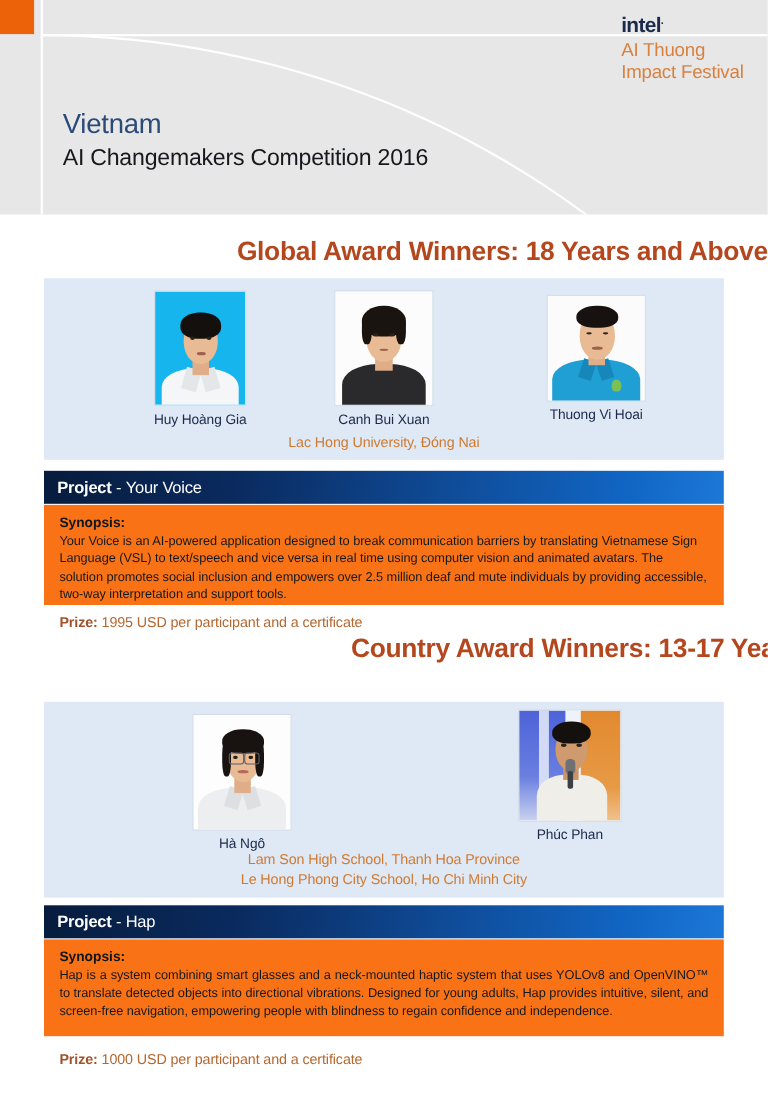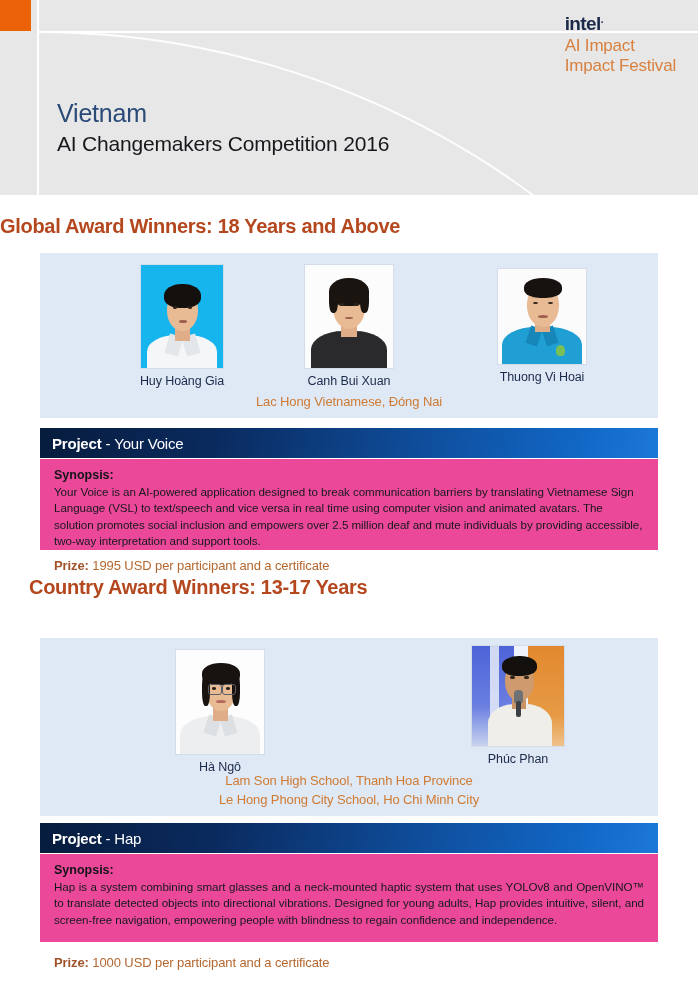--- a/index.html
+++ b/index.html
@@ -98,22 +98,22 @@
     color: #16181c;
     line-height: 1.35;
     letter-spacing: -0.2px;
     margin-top: 2px;
   }
 
   
   .section-heading {
     position: absolute;
     width: 698px;
-    text-align: left;
-    font-size: 20px;
+    text-align: right;
+    font-size: 24px;
     font-weight: bold;
     color: #b4471d;
     letter-spacing: -0.3px;
   }
   #heading-global { top: 215px; }
   #heading-country { top: 576px; padding-left: 29px; }
 
   
   .winners-panel {
     position: absolute;
@@ -189,21 +189,21 @@
     font-weight: normal;
     letter-spacing: -0.2px;
     margin-left: 4px;
   }
 
   
   .synopsis {
     position: absolute;
     left: 40px;
     width: 618px;
-    background: #ec4899;
+    background: #f97316;
     box-sizing: border-box;
     padding: 9px 14px 0 14px;
   }
   #synopsis-1 { top: 459px; height: 91px; }
   #synopsis-2 { top: 854px; height: 88px; }
   .synopsis-label {
     font-size: 12.5px;
     font-weight: bold;
     color: #111418;
     margin-bottom: 2px;
@@ -234,21 +234,21 @@
 
 <div class="header">
   <div class="header-orange-block"></div>
   <div class="header-vline"></div>
   <div class="header-hline"></div>
   <div class="header-arc"></div>
 
   <div class="logo-block">
     <div class="logo-intel"><span>intel</span><span class="dot">.</span></div>
     <div class="logo-festival">
-      <div>AI Impact</div>
+      <div>AI Thuong</div>
       <div>Impact Festival</div>
     </div>
   </div>
 
   <div class="header-title-wrap">
     <div class="title-country">Vietnam</div>
     <div class="title-comp">AI Changemakers Competition 2016</div>
   </div>
 </div>
 
@@ -298,21 +298,21 @@
       <div class="p-hair" style="left:24px; top:13px; width:40px; height:28px; background:#191410;"></div>
       <div class="p-hair" style="left:24px; top:22px; width:9px; height:26px; background:#191410; border-radius:40% 10% 40% 40%;"></div>
       <div class="p-hair" style="left:55px; top:22px; width:9px; height:26px; background:#191410; border-radius:10% 40% 40% 40%;"></div>
       <div class="p-eye" style="left:34px; top:38px; width:5px; height:2.5px;"></div>
       <div class="p-eye" style="left:49px; top:38px; width:5px; height:2.5px;"></div>
       <div class="p-mouth" style="left:40px; top:52px; width:8px; height:2px;"></div>
     </div>
     <div class="winner-name">Canh Bui Xuan</div>
   </div>
 
-  <div class="org-line" style="top:140px;">Lac Hong Vietnamese, Đóng Nai</div>
+  <div class="org-line" style="top:140px;">Lac Hong University, Đóng Nai</div>
 </div>
 
 <div class="project-bar" id="project-bar-1">
   <span class="project-word">Project</span>
   <span class="project-name">-</span>
   <span class="project-name">Your Voice</span>
 </div>
 
 <div class="synopsis" id="synopsis-1">
   <div class="synopsis-label">Synopsis:</div>

